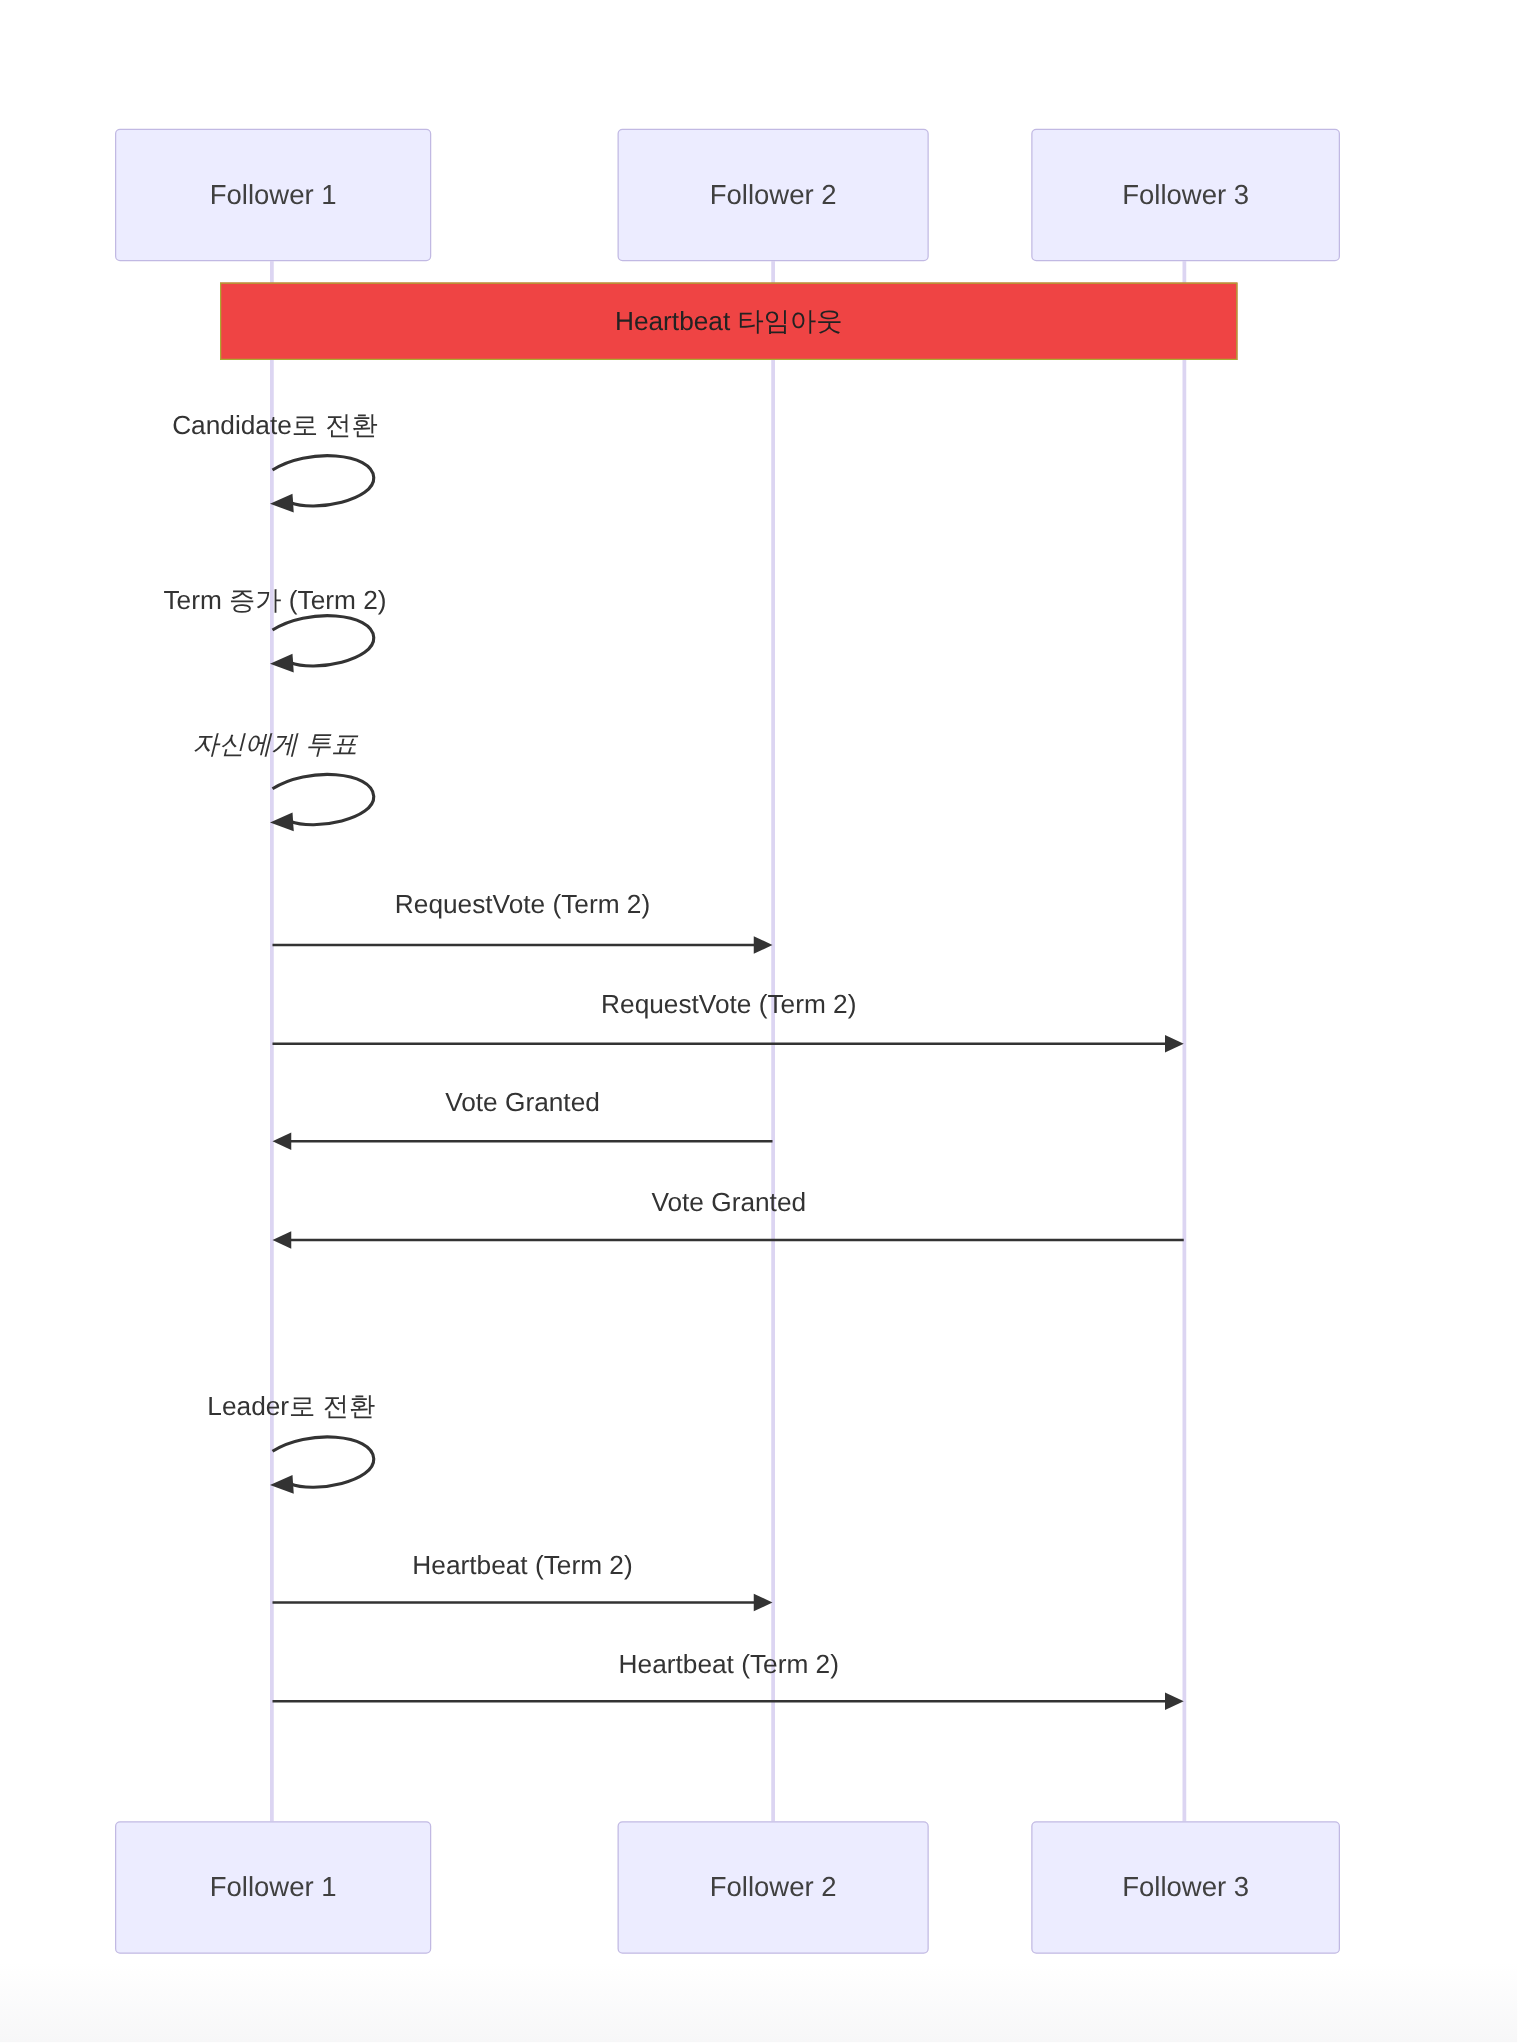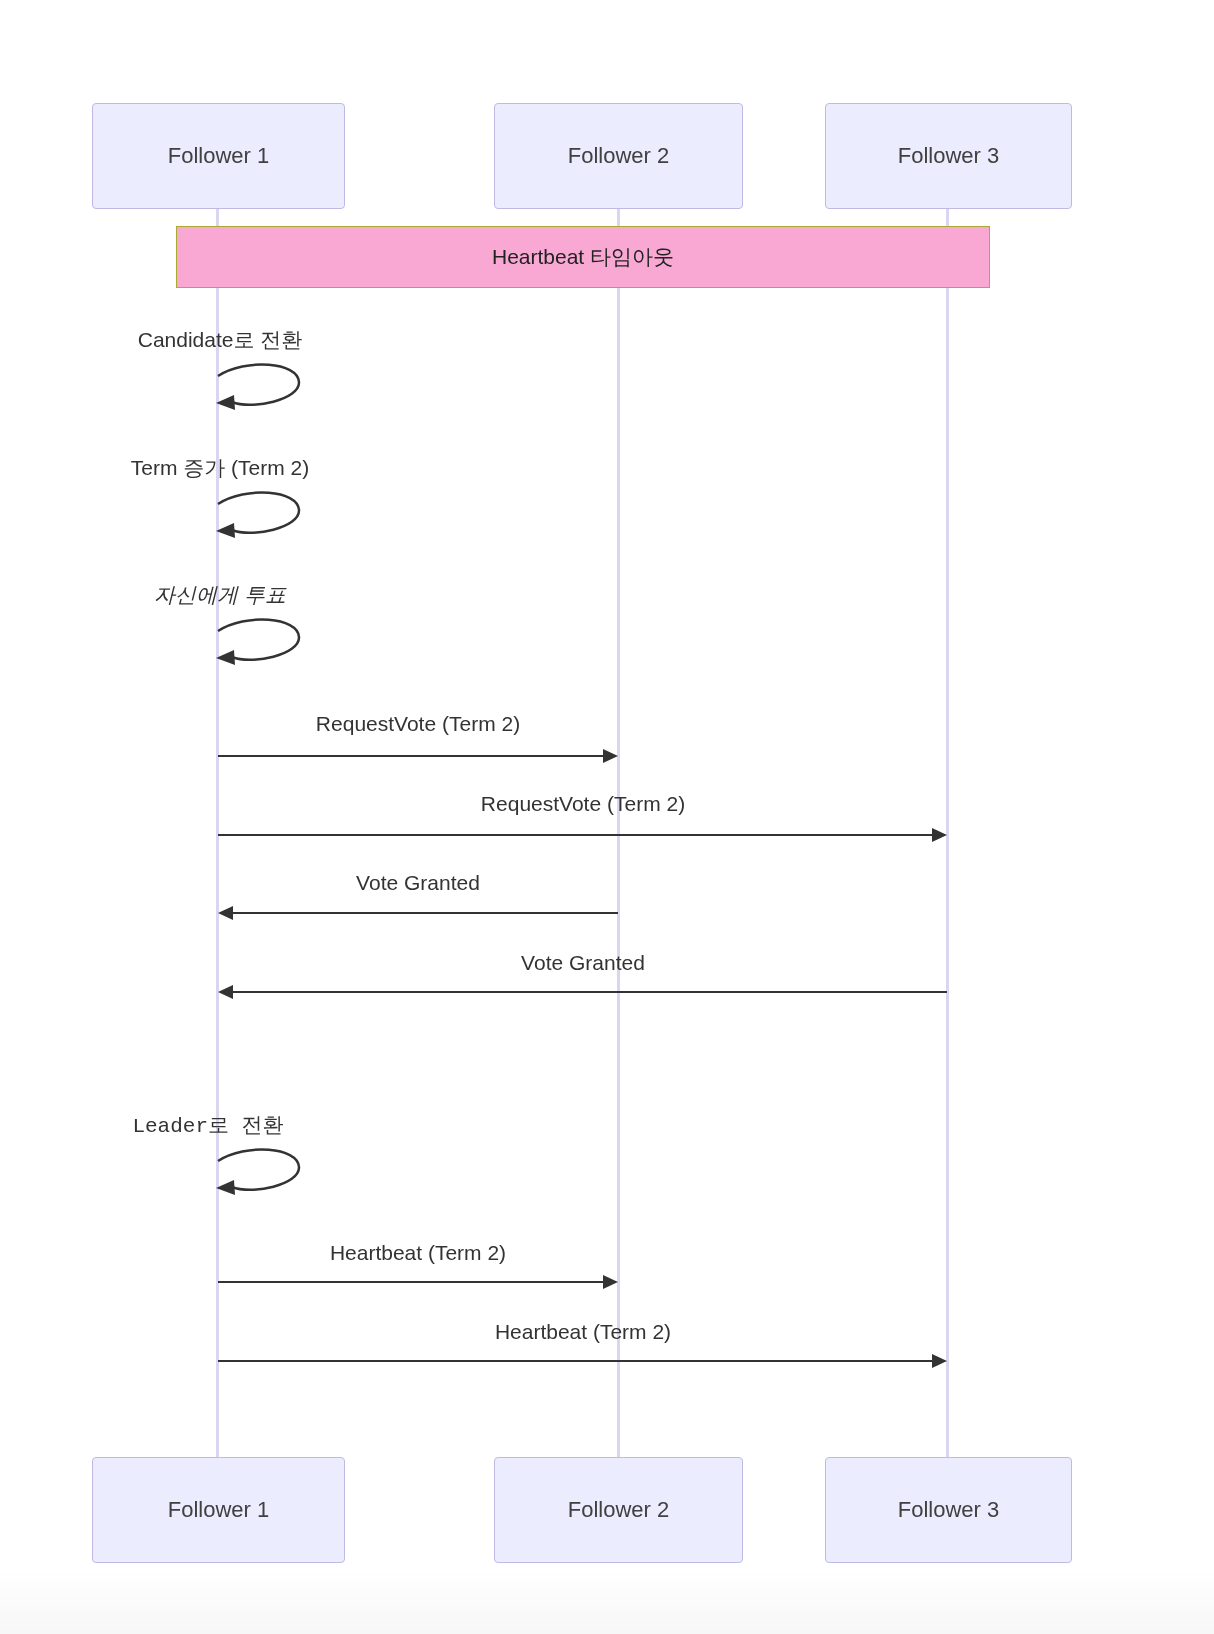--- a/index.html
+++ b/index.html
@@ -20,21 +20,21 @@
     font-size:22px;color:#404040;
   }
   .lifeline{
     position:absolute;
     width:3px;
     background:#dcd5f2;
   }
   .note{
     position:absolute;
     box-sizing:border-box;
-    background:#f9a8d4;
+    background:#ef4444;
     border:1px solid #AAAA33;
     display:flex;align-items:center;justify-content:center;
     font-size:21px;color:#222222;
   }
   .msg-label{
     position:absolute;
     transform:translateX(-50%);
     white-space:nowrap;
     font-size:21px;color:#333333;
     text-align:center;
@@ -86,21 +86,21 @@
   <div class="note" style="left:176px;top:226px;width:814px;height:62px;">
     <span>Heartbeat 타임아웃</span>
   </div>
 
   <div class="msg-label" style="left:220px;top:326px;">Candidate로 전환</div>
   <svg class="self-loop" style="left:212px;top:362px;" viewBox="0 0 92 50">
     <path d="M 6 14 C 34 -4 86 0 87 20 C 88 38 40 48 20 40" fill="none" stroke="#333333" stroke-width="2.5"></path>
     <polygon points="22,33 4,41 23,48" fill="#333333"></polygon>
   </svg>
 
-  <div class="msg-label" style="left:220px;top:454px;">Term 증가 (Term 2)</div>
+  <div class="msg-label" style="left:220px;top:466px;">Term 증가 (Term 2)</div>
   <svg class="self-loop" style="left:212px;top:490px;" viewBox="0 0 92 50">
     <path d="M 6 14 C 34 -4 86 0 87 20 C 88 38 40 48 20 40" fill="none" stroke="#333333" stroke-width="2.5"></path>
     <polygon points="22,33 4,41 23,48" fill="#333333"></polygon>
   </svg>
 
   <div class="msg-label" style="left:220px;top:581px;font-style:italic;">자신에게 투표</div>
   <svg class="self-loop" style="left:212px;top:617px;" viewBox="0 0 92 50">
     <path d="M 6 14 C 34 -4 86 0 87 20 C 88 38 40 48 20 40" fill="none" stroke="#333333" stroke-width="2.5"></path>
     <polygon points="22,33 4,41 23,48" fill="#333333"></polygon>
   </svg>
@@ -115,21 +115,21 @@
 
   <div class="msg-label" style="left:418px;top:871px;">Vote Granted</div>
   <div class="msg-line" style="left:231px;top:912px;width:387px;"></div>
   <div class="arrowhead-left" style="left:218px;top:906px;"></div>
 
   <div class="msg-label" style="left:583px;top:951px;">Vote Granted</div>
   <div class="msg-line" style="left:231px;top:991px;width:716px;"></div>
   <div class="arrowhead-left" style="left:218px;top:985px;"></div>
 
 
-  <div class="msg-label" style="left:208px;top:1111px;font-family:Liberation Mono, monospace;">Leader로 전환</div>
+  <div class="msg-label" style="left:233px;top:1111px;">Leader로 전환</div>
   <svg class="self-loop" style="left:212px;top:1147px;" viewBox="0 0 92 50">
     <path d="M 6 14 C 34 -4 86 0 87 20 C 88 38 40 48 20 40" fill="none" stroke="#333333" stroke-width="2.5"></path>
     <polygon points="22,33 4,41 23,48" fill="#333333"></polygon>
   </svg>
 
   <div class="msg-label" style="left:418px;top:1241px;">Heartbeat (Term 2)</div>
   <div class="msg-line" style="left:218px;top:1281px;width:387px;"></div>
   <div class="arrowhead-right" style="left:603px;top:1275px;"></div>
 
   <div class="msg-label" style="left:583px;top:1320px;">Heartbeat (Term 2)</div>

